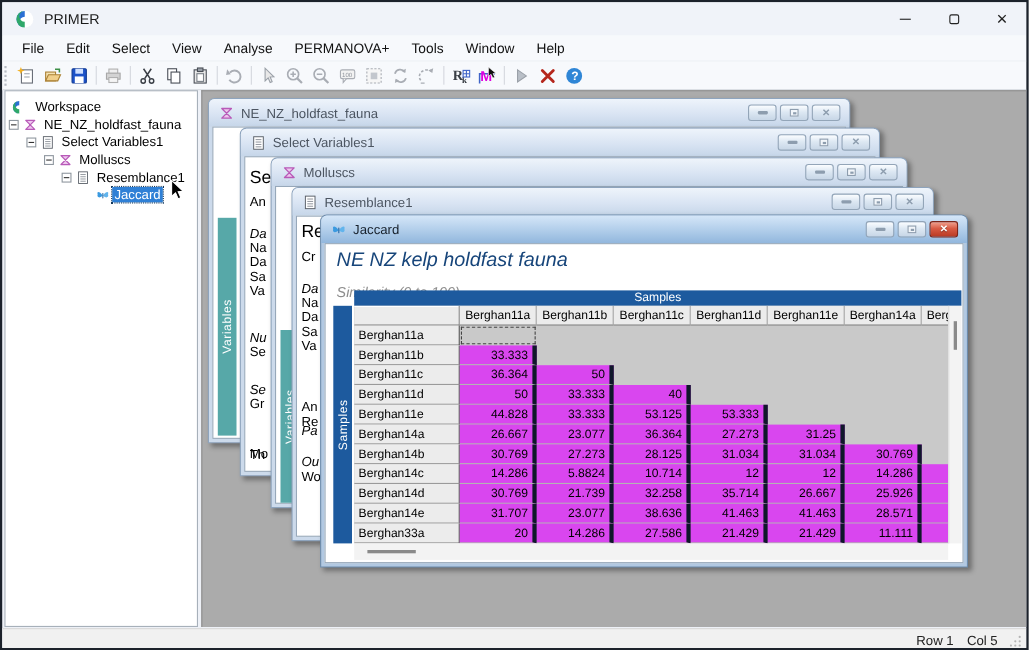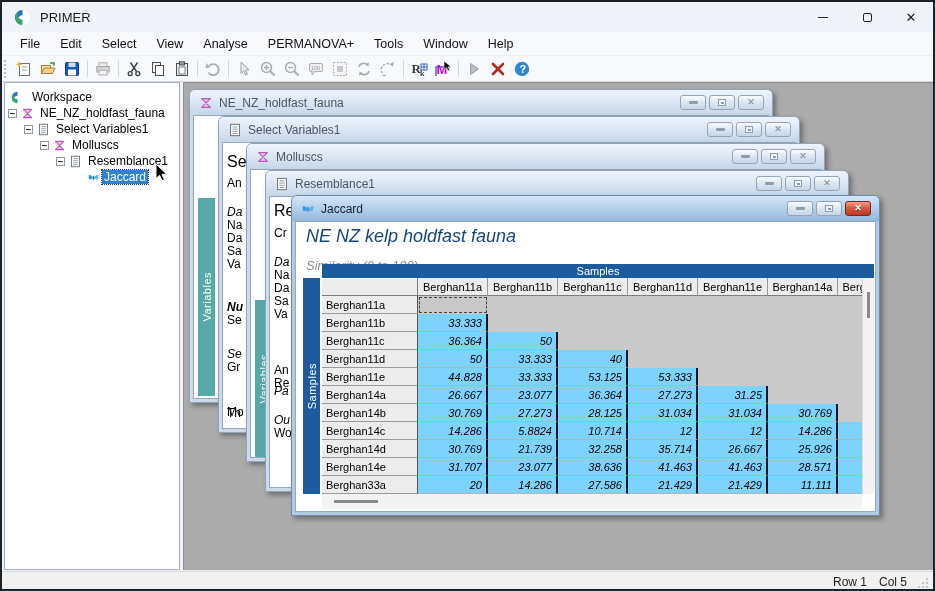--- a/index.html
+++ b/index.html
@@ -73,21 +73,21 @@
   .sidebar-samples { left:7px; top:56px; height:216px; }
   .mclip { position:absolute; left:26px; top:56px; width:540px; height:216px; overflow:hidden; background:#c9c9c9; }
   .mtable { width:586px; }
   .mrow { display:flex; height:18px;justify-content:center; }
   .mrow.head { height:18px; }
   .corner,.mch,.mrh,.mcell { flex:0 0 auto; font-size:11px; display:flex; align-items:center; }
   .corner { width:96px; background:#ececec; border:1px solid #7d7d7d; border-left:none; border-top:none; box-shadow:inset 0 1px 0 #fff; }
   .mch { width:70px; background:#ececec; border-right:1px solid #9a9a9a; border-bottom:1px solid #7d7d7d; justify-content:center; color:#000; overflow:hidden; white-space:nowrap; }
   .mrh { width:96px; background:#ececec; border-right:1px solid #555; border-bottom:1px solid #9a9a9a; padding-left:4px; color:#000; }
   .mcell { width:70px; justify-content:flex-end; padding-right:4px; color:#000; }
-  .mcell.val { background:#7dd3fc; border-right:2px solid #0f172a; border-bottom:1px solid #b4b4b4;font-style:italic; }
+  .mcell.val { background:#d946ef; border-right:4px solid #0f172a; border-bottom:1px solid #b4b4b4; }
   .mcell.diag0 { outline:1px dashed #444; outline-offset:-2px; }
   .vscroll { position:absolute; left:566px; top:56px; width:12px; height:216px; background:#f3f3f3; border-left:1px solid #dcdcdc; }
   .vthumb { position:absolute; left:4px; top:14px; width:3px; height:26px; background:#8a8a8a; }
   .hscroll { position:absolute; left:26px; top:272px; width:540px; height:15px; background:#f3f3f3; }
   .hthumb { position:absolute; left:12px; top:6px; width:44px; height:3px; background:#8a8a8a; }
 
   
   .statusbar { position:absolute; left:0; right:0; top:569px; height:20px; background:#f1f1f1; border-top:1px solid #d9d9d9; display:flex; align-items:center; justify-content:flex-end; font-size:12px; color:#222; }
   .statusbar .cellref { margin-right:26px; display:flex; gap:12px; }
   .sizegrip { position:absolute; right:4px; bottom:3px; }
@@ -393,21 +393,21 @@
           </span>
       </div>
       <div class="ccontent">
           <div class="frag big" style="top: 10px;">Se</div>
           <div class="frag " style="top: 33px;">An</div>
           <div class="frag it" style="top: 62px;">Da</div>
           <div class="frag " style="top: 75px;">Na</div>
           <div class="frag " style="top: 88px;">Da</div>
           <div class="frag " style="top: 101px;">Sa</div>
           <div class="frag " style="top: 114px;">Va</div>
-          <div class="frag it" style="top: 157px; font-weight: bold;">Nu</div>
+          <div class="frag it" style="top: 157px;">Nu</div>
           <div class="frag " style="top: 170px;">Se</div>
           <div class="frag it" style="top: 204px;">Se</div>
           <div class="frag " style="top: 217px;">Gr</div>
           <div class="frag " style="top: 263px;">Th</div>
           <div class="frag " style="top: 262px;">Mo</div>
         </div>
     </div>
 
     <div class="cw" style="left:62px; top:60px; width:579px; height:319px;">
       <div class="ctitle">

